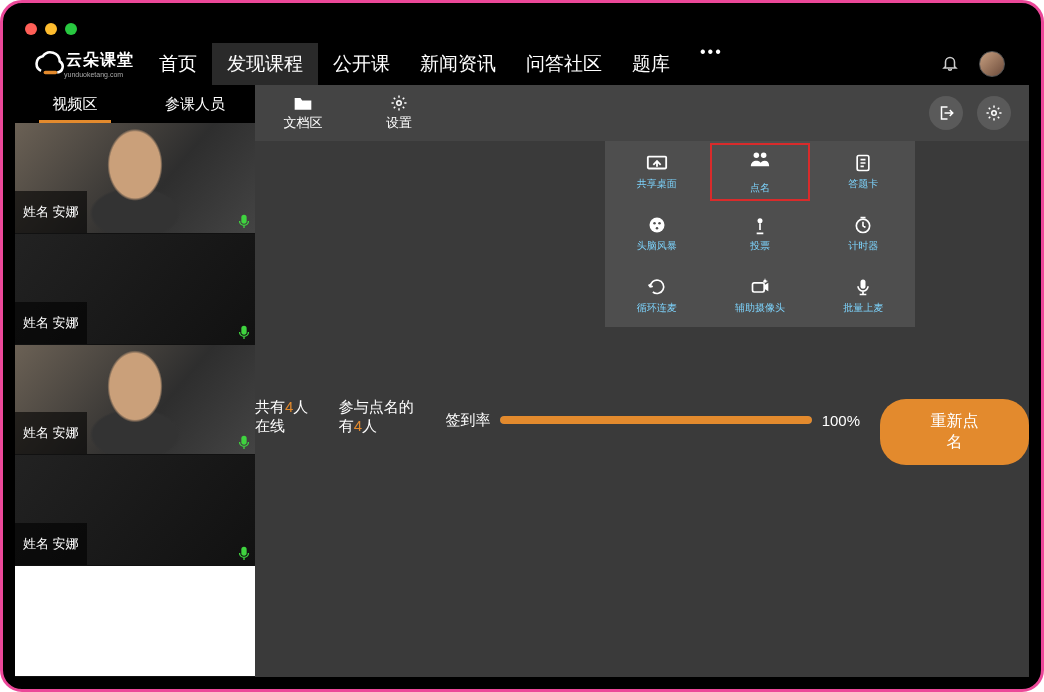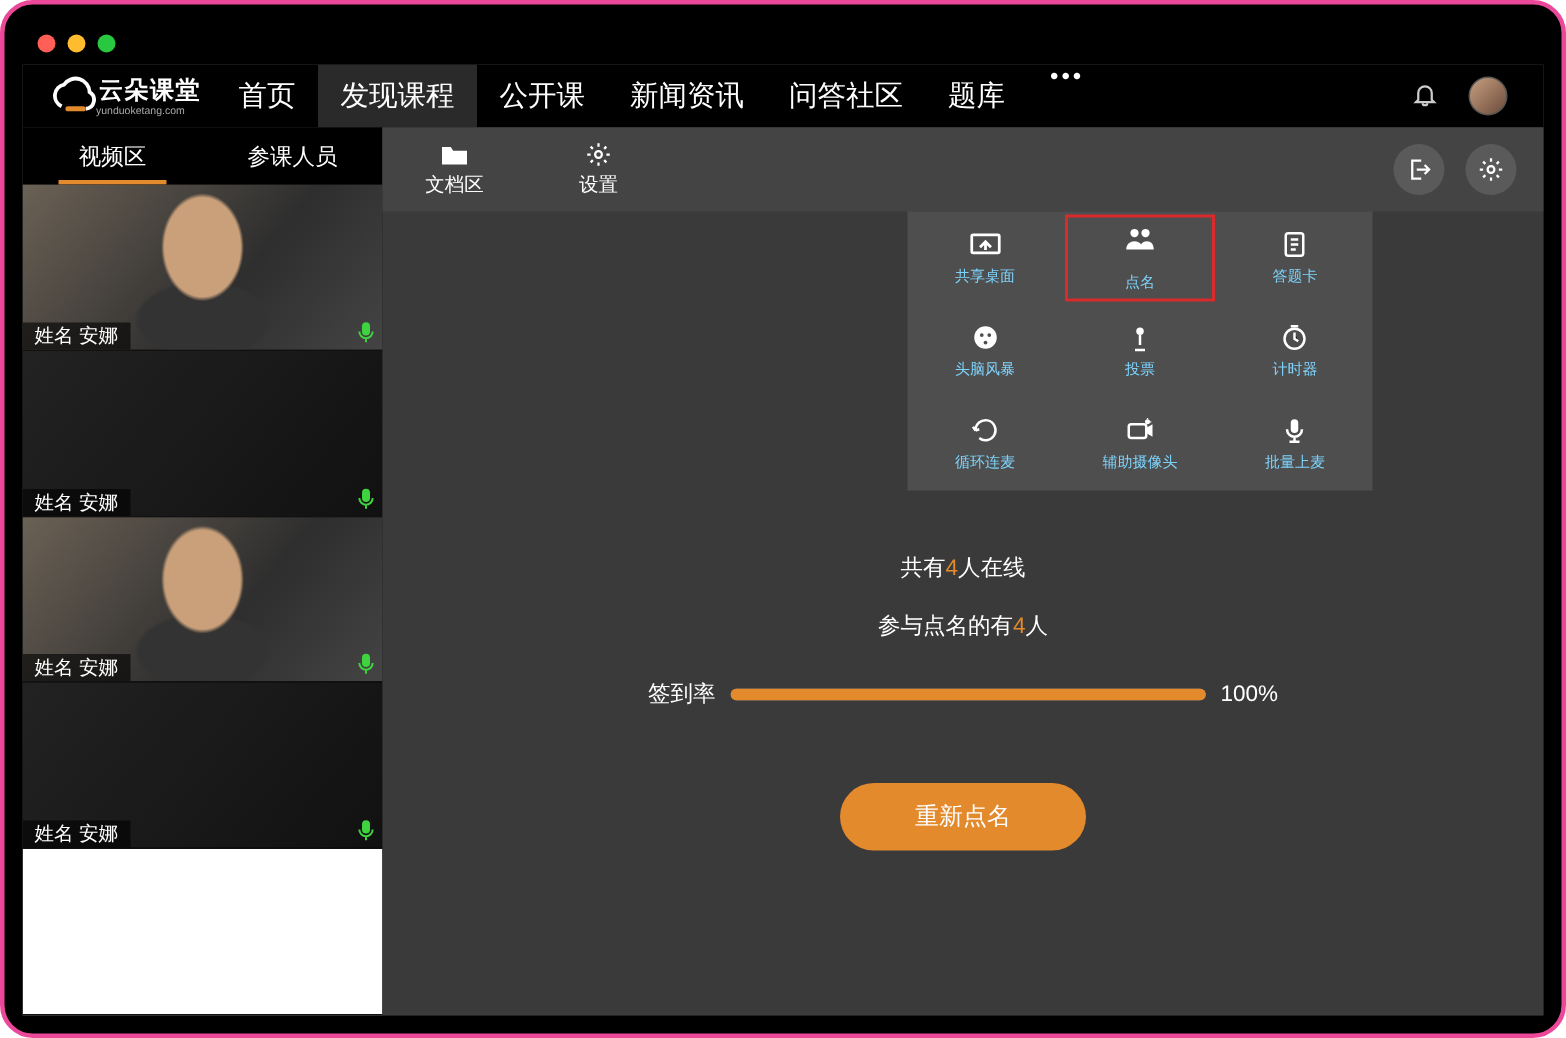--- a/index.html
+++ b/index.html
@@ -74,21 +74,21 @@
   background:
     radial-gradient(ellipse 46px 60px at 50% 38%, #caa07a 0%, #caa07a 55%, rgba(0,0,0,0) 60%),
     radial-gradient(ellipse 70px 40px at 50% 82%, #333 0%, #333 60%, rgba(0,0,0,0) 65%),
     linear-gradient(130deg,#6b6155,#2e2e2e 60%,#444);
 }
 .video-tile.blank { background: #fff; }
 .video-tile.dark { background: linear-gradient(130deg,#222,#111); }
 .tile-label {
   position: absolute; left: 0; bottom: 0;
   color: #fff; background: rgba(0,0,0,0.6);
-  font-size: 13px; padding: 0 8px;
+  font-size: 13px; padding: 12px 8px;
 }
 .mic-indicator {
   position: absolute; right: 4px; bottom: 4px;
   width: 14px; height: 16px;
 }
 .mic-indicator svg { width: 14px; height: 16px; }
 
 .main { flex: 1; display: flex; flex-direction: column; background: #3a3a3a; }
 .toolbar {
   height: 56px; background: #444; display: flex; align-items: stretch;
@@ -116,21 +116,21 @@
   color: #7dd3fc; font-size: 10px; gap: 4px; cursor: pointer;
 }
 .dd-item.highlight { outline: 2px solid #d92b2b; outline-offset: -4px; gap: 12px; }
 .dd-item svg { width: 22px; height: 20px; }
 
 .content {
   flex: 1; position: relative; color: #fff;
 }
 .stats {
   position: absolute; top: 228px; left: 0; right: 0;
-  display: flex; flex-direction: column; align-items: center; gap: 20px;
+  display: flex; flex-direction: row; align-items: center; gap: 20px;
 }
 .stat-line { font-size: 15px; }
 .stat-line .num { color: #e38a2d; }
 .progress-row { display: flex; align-items: center; gap: 10px; margin-top: 6px; width: 70%; max-width: 420px;}
 .progress-label { font-size: 15px; }
 .progress-bar {
   flex: 1; height: 8px; background: #666; border-radius: 4px; overflow: hidden;
 }
 .progress-fill { height: 100%; background: #e38a2d; border-radius: 4px; }
 .pct { font-size: 15px; color: #fff; }

